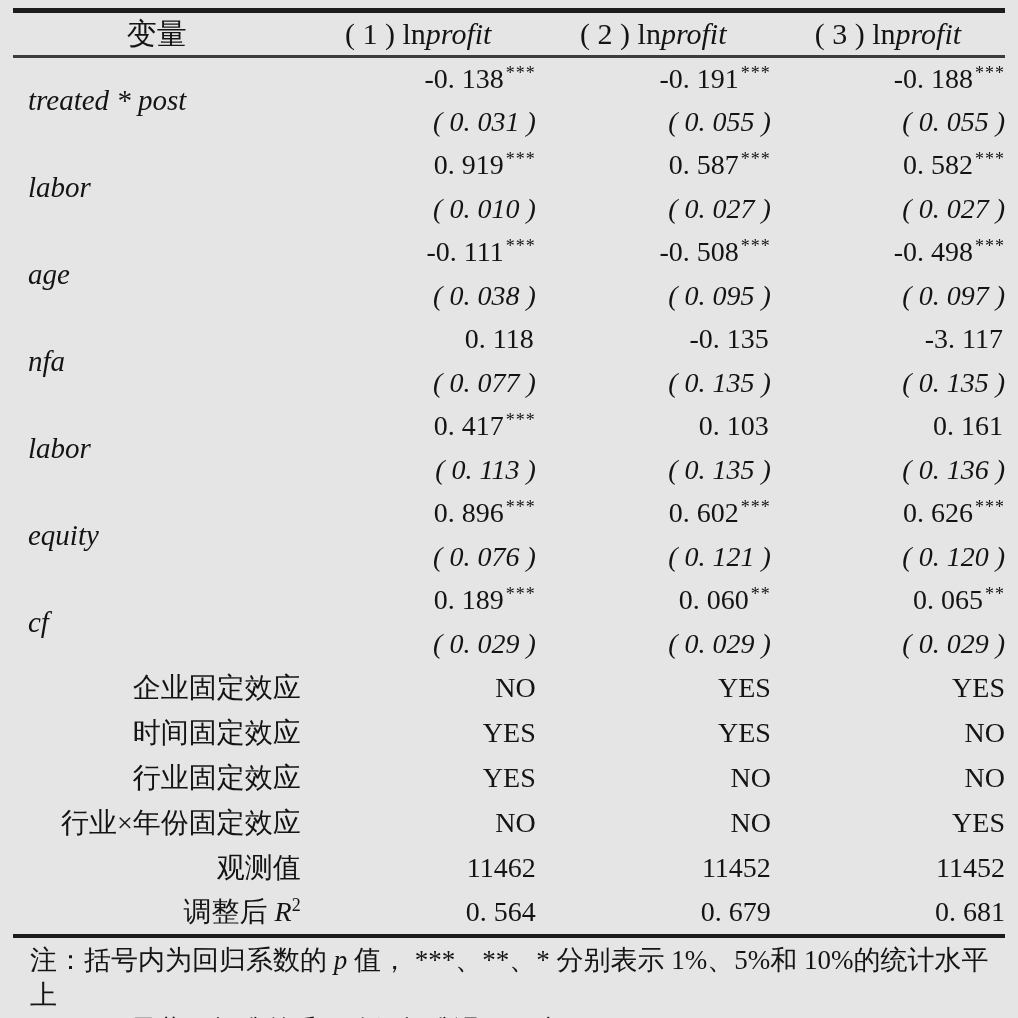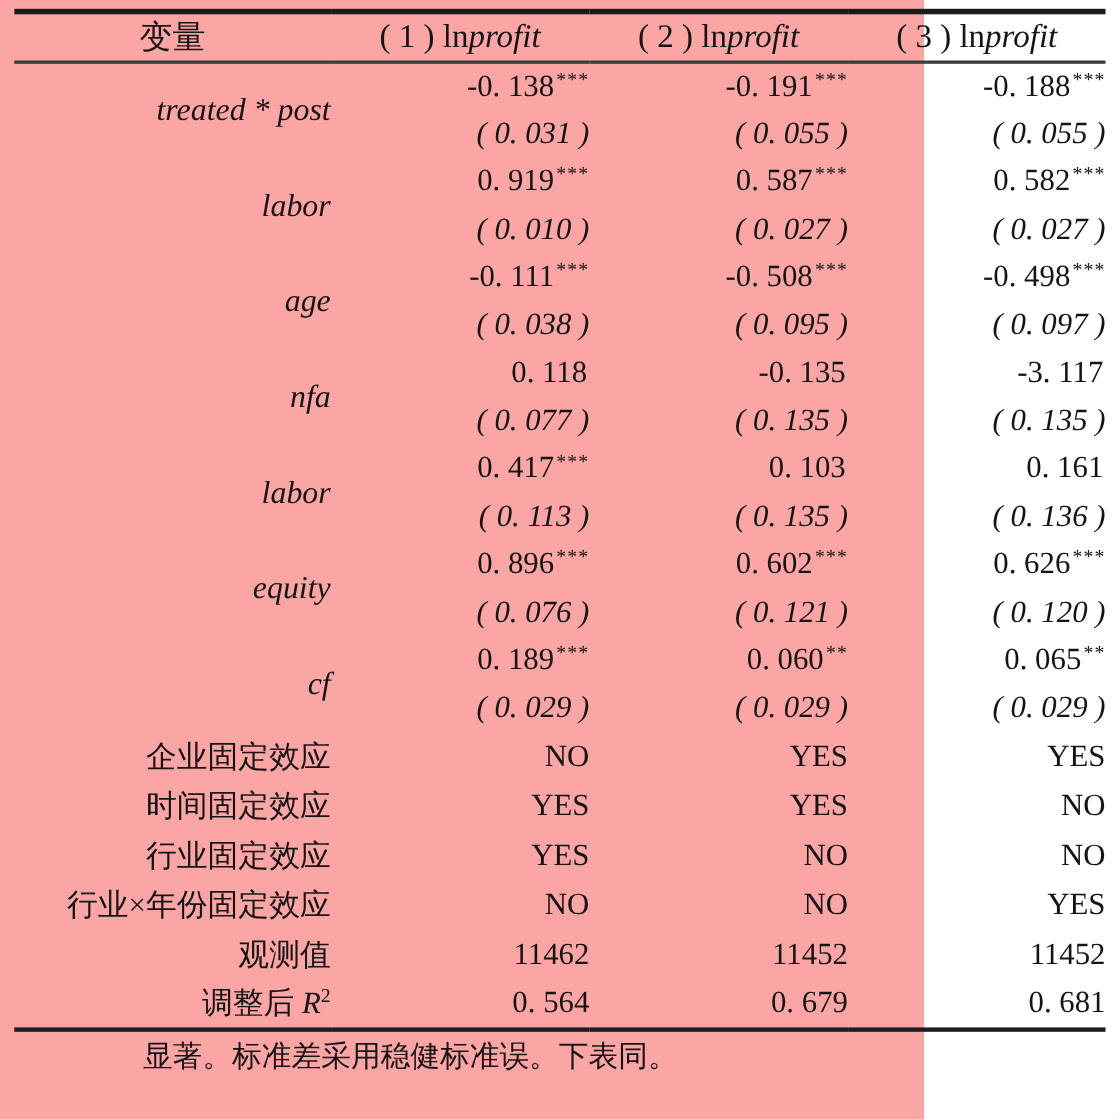--- a/index.html
+++ b/index.html
@@ -5,26 +5,26 @@
   html, body {
     margin: 0;
     padding: 0;
     width: 1018px;
     height: 1018px;
     overflow: hidden;
     background: #ffffff;
   }
   .page {
     box-sizing: border-box;
-    width: 840px;
+    width: 1018px;
     height: 1018px;
     padding: 8px 13px 16px 13px;
     font-family: "Liberation Serif", "DejaVu Serif", serif;
     color: #141414;
-    background: #fca5a5;
+    background: #e5e5e5;
   }
   table.reg {
     width: 992px;
     border-collapse: collapse;
     table-layout: fixed;
     border-top: 5px solid #1c1c1c;
     border-bottom: 4px solid #1c1c1c;
   }
   col.c-label { width: 29%; }
   col.c-1 { width: 23.7%; }
@@ -47,21 +47,21 @@
   tr.sum-row  { height: 45px; }
 
   td {
     padding: 0;
     font-size: 28px;
     vertical-align: middle;
   }
   td.var-label {
     font-style: italic;
     font-size: 29px;
-    text-align: right;
+    text-align: left;
     padding-left: 15px;
   }
   td.sum-label {
     text-align: right;
     padding-left: 15px;
   }
   td.val { text-align: right; }
   td.val .num { white-space: nowrap; }
   sup.stars {
     font-size: 18px;
@@ -222,16 +222,17 @@
       <tr class="sum-row">
         <td class="sum-label"><span>调整后 </span><span class="r-ital">R</span><sup class="r2sup">2</sup></td>
         <td class="val">0. 564</td>
         <td class="val">0. 679</td>
         <td class="val">0. 681</td>
       </tr>
     </tbody>
   </table>
 
   <div class="note">
+    <div class="note-line1"><span>注：</span><span>括号内为回归系数的 </span><span class="p-ital">p</span><span> 值， ***、**、* 分别表示 1%、5%和 10%的统计水平上</span></div>
     <div class="note-line2">显著。标准差采用稳健标准误。下表同。</div>
   </div>
 
 </div>
 
 </body></html>

